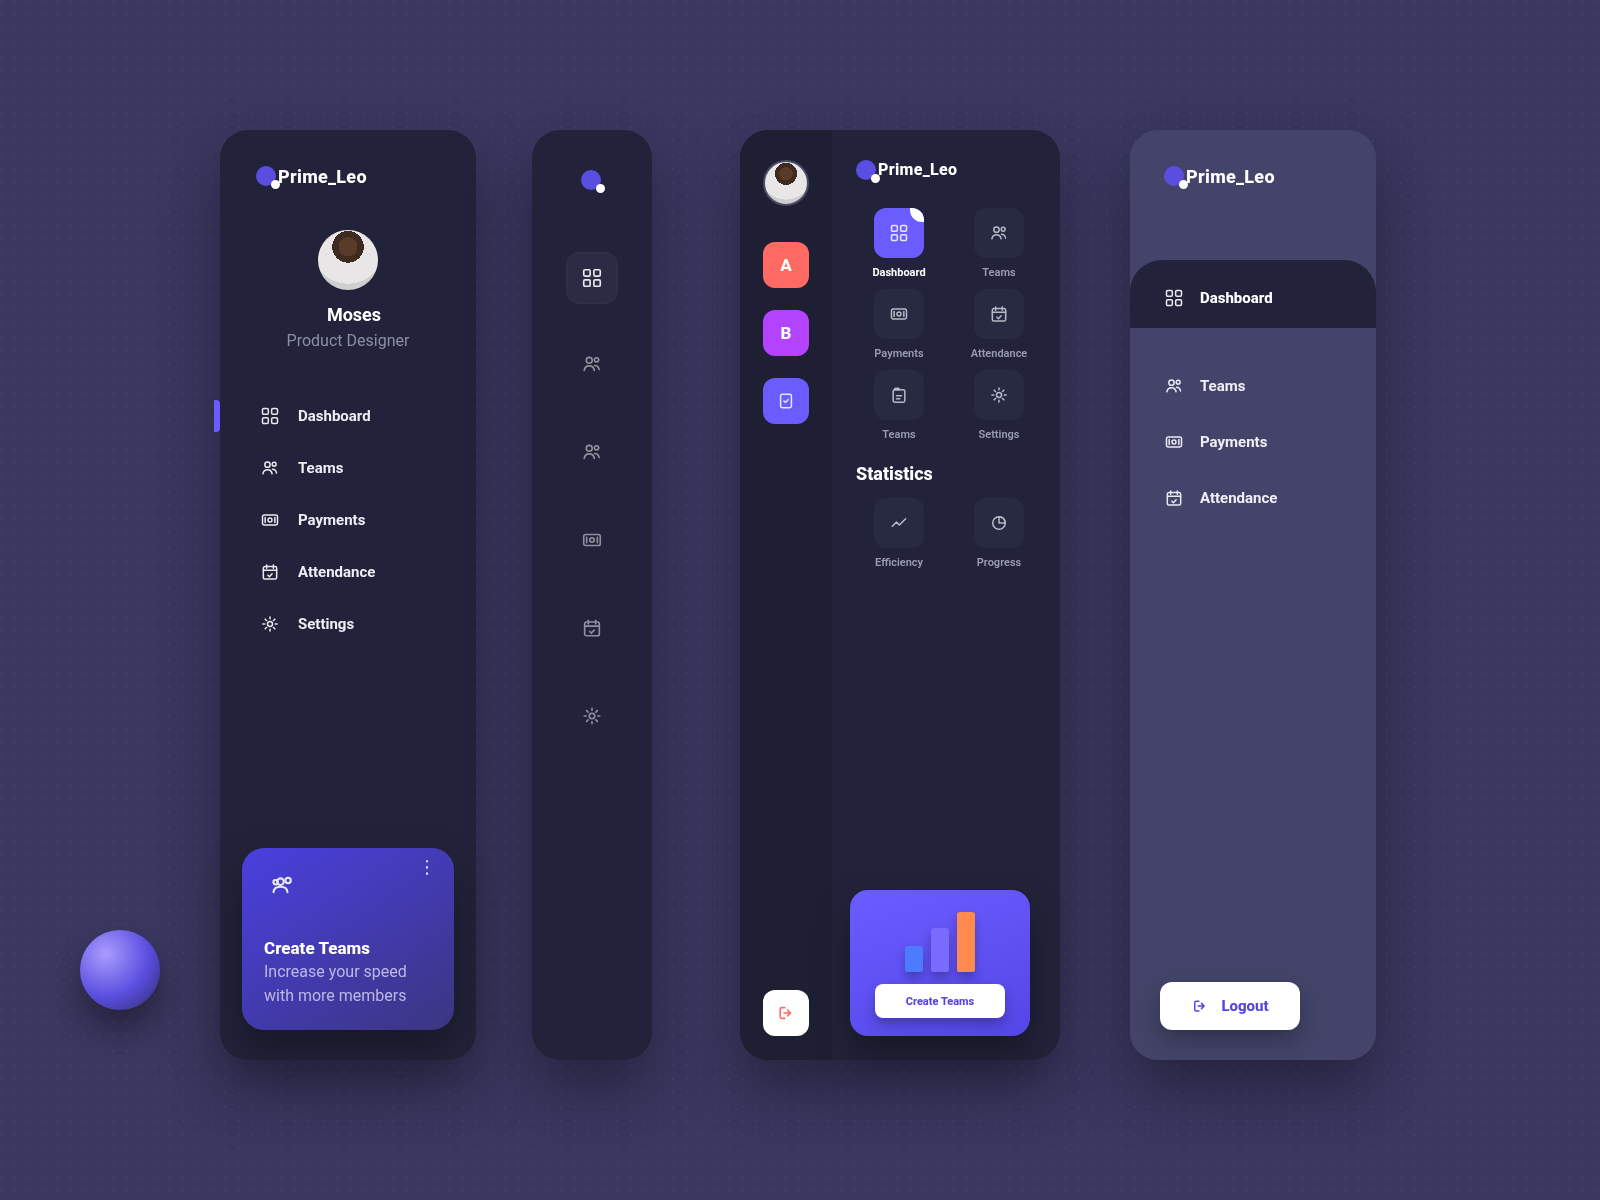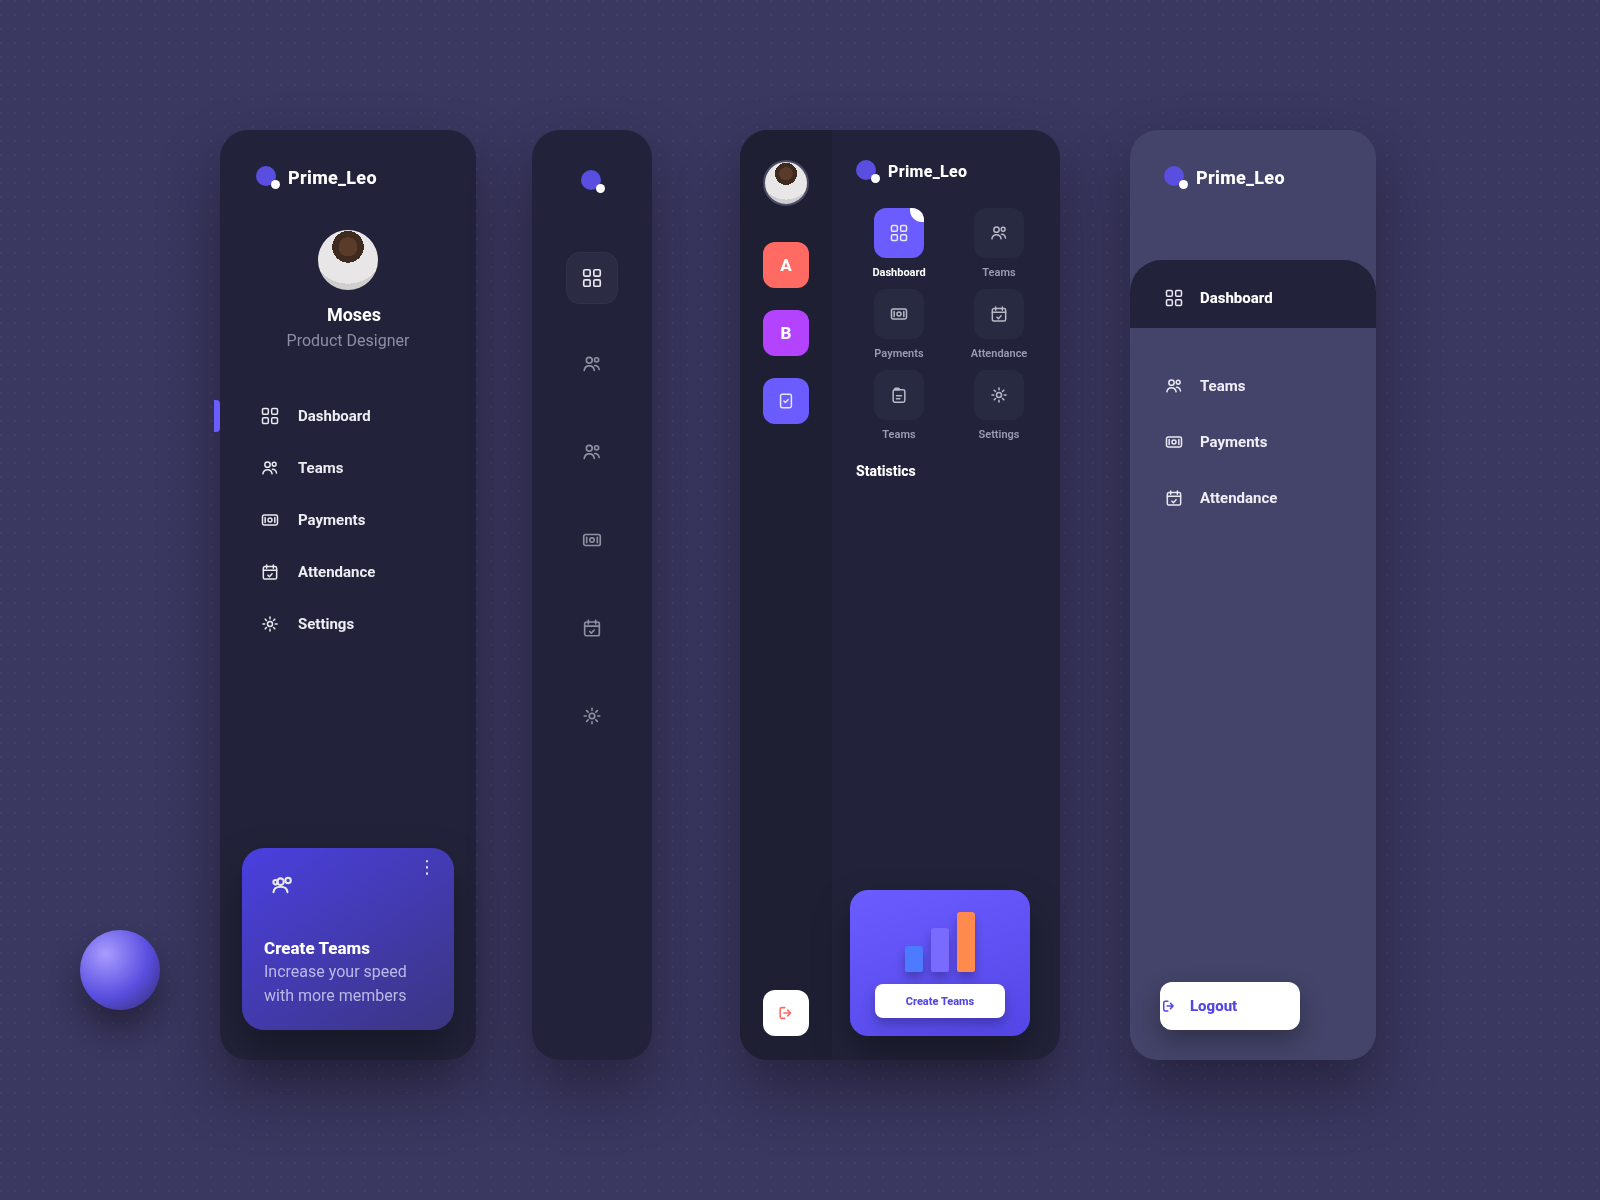--- a/index.html
+++ b/index.html
@@ -15,21 +15,21 @@
     overflow: hidden;
   }
   .panel {
     position: absolute;
     background: #22233a;
     border-radius: 28px;
     box-shadow: 0 30px 60px rgba(0,0,0,0.35);
   }
   
   #p1 { left: 220px; top: 130px; width: 256px; height: 930px; }
-  .logo { display:flex; align-items:center; gap:10px; }
+  .logo { display:flex; }
   .logo-mark { position:relative; width:22px; height:22px; }
   .logo-mark .c1 { position:absolute; width:20px; height:20px; border-radius:50%; background:#5a4ee0; left:0; top:0; }
   .logo-mark .c2 { position:absolute; width:9px; height:9px; border-radius:50%; background:#fff; right:-2px; bottom:-1px; }
   .brand { font-weight:800; font-size:18px; letter-spacing:.3px; }
   #p1 .head { padding: 36px 0 0 36px; }
   #p1 .avatar {
     width:60px; height:60px; border-radius:50%;
     background: radial-gradient(circle at 50% 28%, #5a3b2a 0 18%, #3e2a1f 18% 30%, #e8e6e6 30% 70%, #cfcfcf 70% 100%);
     margin: 42px auto 14px;
   }
@@ -104,21 +104,21 @@
   .tile .box {
     width:50px; height:50px; border-radius:12px; background:#282a42;
     display:flex; align-items:center; justify-content:center; position:relative;
   }
   .tile.active .box { background:#6a5cff; }
   .tile .label { font-size:11px; color:#9a9bb4; font-weight:600; }
   .tile.active .label { color:#fff; font-weight:700; }
   .tile .box svg { width:20px; height:20px; opacity:.75; }
   .tile.active .box svg { opacity:1; }
   .tile .fold { position:absolute; right:0; top:0; width:14px; height:14px; background:#fff; border-radius:0 12px 0 12px; }
-  .sect { font-weight:800; font-size:14px; margin-top:22px; }
+  .sect { font-weight:800; font-size:18px; margin-top:22px; }
   .statgrid { display:grid; grid-template-columns: repeat(2, 86px); gap:10px 14px; margin-top:14px; }
   .promo2 {
     position:absolute; left:18px; bottom:24px; width:180px;
     background: linear-gradient(160deg, #6a5cff, #5446e6);
     border-radius:18px; padding:18px 18px 18px;
     box-shadow: 0 18px 36px rgba(0,0,0,0.35);
     display:flex; flex-direction:column; align-items:center;
   }
   .bars { display:flex; align-items:flex-end; gap:8px; height:64px; margin-bottom:12px; }
   .bar { width:18px; border-radius:3px 3px 2px 2px; box-shadow: 0 6px 10px rgba(0,0,0,.25); }
@@ -151,21 +151,21 @@
     padding-top:24px;
   }
   #p4 .item4 {
     display:flex; align-items:center; gap:16px;
     padding:18px 0 18px 34px; font-weight:700; font-size:15px;
     color:#f0eff8; cursor:pointer;
   }
   .logoutbtn {
     position:absolute; left:30px; bottom:30px;
     width:140px; height:48px; background:#fff; border-radius:12px;
-    display:flex; align-items:center; justify-content:flex-start; gap:12px;
+    display:flex; align-items:center; justify-content:center; gap:12px;
     color:#5446e6; font-weight:800; font-size:15px; cursor:pointer;
     box-shadow: 0 10px 24px rgba(0,0,0,.3);
   }
   .logoutbtn svg { width:18px; height:18px; }
 
   
   .sphere {
     position:absolute; left:80px; top:930px; width:80px; height:80px; border-radius:50%;
     background: radial-gradient(circle at 32% 30%, #a99cff, #5a4ee0 55%, #2e2a66 100%);
     box-shadow: 0 20px 30px rgba(0,0,0,.35);
@@ -416,20 +416,38 @@
         <div class="box">
             <svg viewBox="0 0 24 24">
               <use href="#i-gear"></use>
             </svg>
           </div>
         <span class="label">Settings</span>
       </div>
     </div>
 
     <div class="sect">Statistics</div>
+    <div class="statgrid">
+      <div class="tile">
+        <div class="box">
+            <svg viewBox="0 0 24 24">
+              <use href="#i-trend"></use>
+            </svg>
+          </div>
+        <span class="label">Efficiency</span>
+      </div>
+      <div class="tile">
+        <div class="box">
+            <svg viewBox="0 0 24 24">
+              <use href="#i-prog"></use>
+            </svg>
+          </div>
+        <span class="label">Progress</span>
+      </div>
+    </div>
 
     <div class="promo2">
       <div class="bars">
         <div class="bar b1"></div>
           <div class="bar b2"></div>
           <div class="bar b3"></div>
       </div>
       <div style="position:relative; width:100%; display:flex; justify-content:center;">
         <div class="ctbtn">
             <span>Create  Teams</span>

